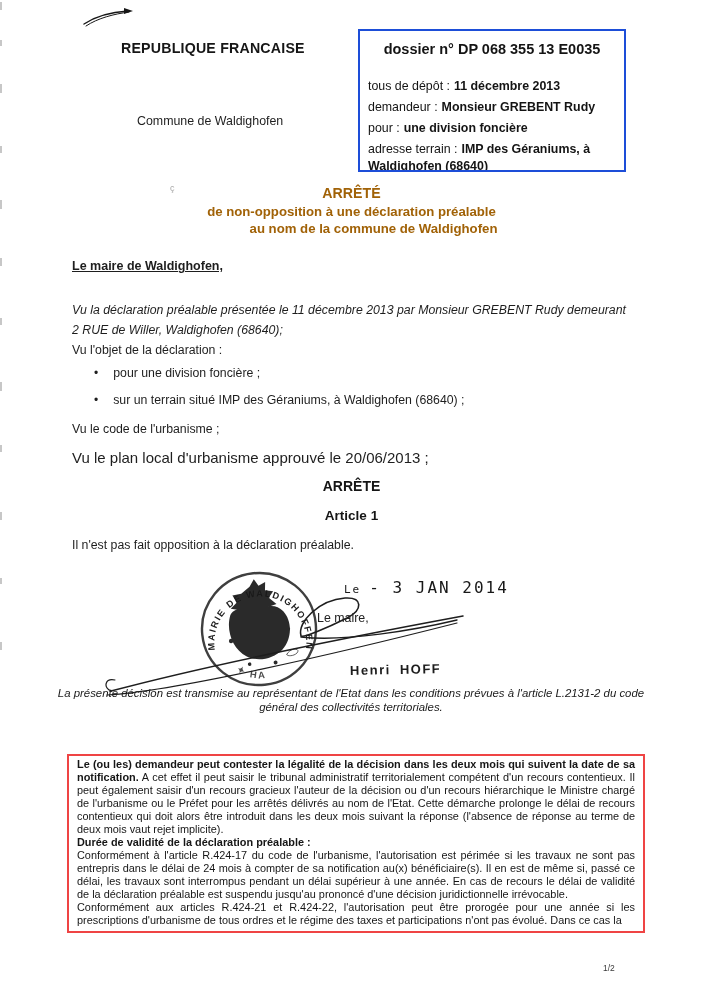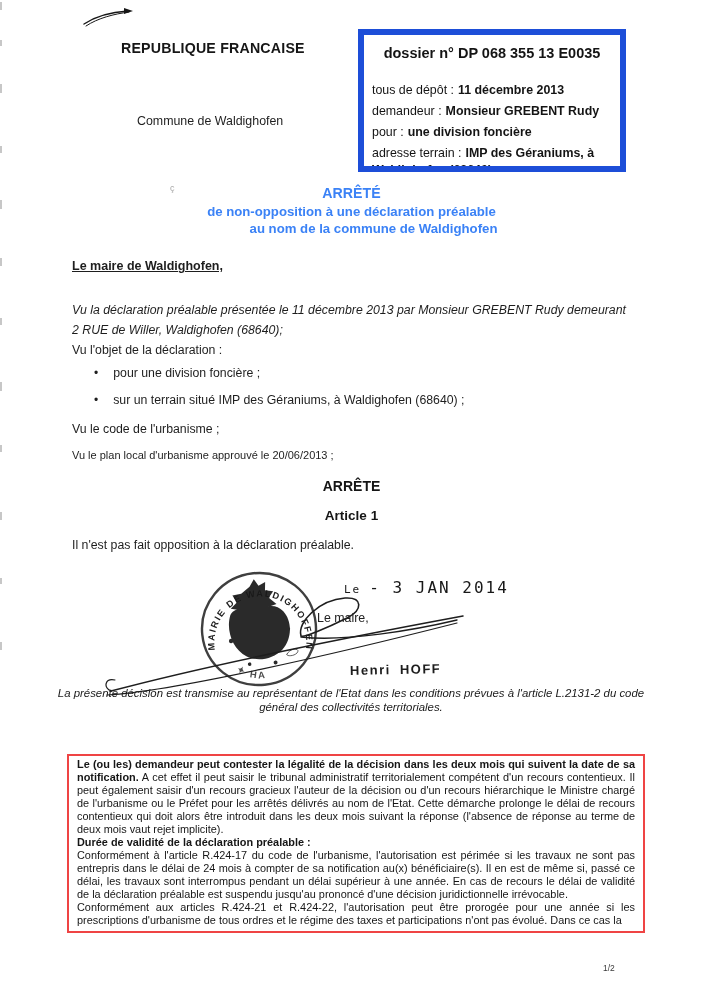--- a/index.html
+++ b/index.html
@@ -11,41 +11,41 @@
   .abs{position:absolute;}
   
   .scan-dash{position:absolute;left:0;width:2px;background:#6b6b6b;opacity:.38;}
   .artifact-mark{position:absolute;color:#a8a8a8;font-size:9px;}
   
   .republic{left:121px;top:40px;font-size:14.2px;font-weight:bold;letter-spacing:.2px;color:#161616;}
   .commune{left:137px;top:114px;font-size:12.4px;}
   
   .dossier-box{
     left:358px;top:29px;width:268px;height:143px;box-sizing:border-box;
-    border:6px solid #1d4ed8;padding:10px 8px 0 8px;overflow:hidden;color:#141414;
+    border:2px solid #1d4ed8;padding:10px 8px 0 8px;overflow:hidden;color:#141414;
   }
   .dossier-title{text-align:center;font-size:14.5px;font-weight:bold;line-height:17px;}
   .dossier-fields{margin-top:20px;}
   .dossier-field{font-size:12.4px;line-height:17px;margin-bottom:4px;}
   .dossier-field .lbl{margin-right:4px;}
   .dossier-field .val{font-weight:bold;}
   
-  .title-block{left:0;right:0;top:185px;text-align:center;color:#3b82f6;}
+  .title-block{left:0;right:0;top:185px;text-align:center;color:#a16207;}
   .title-line1{font-size:14.2px;font-weight:bold;}
   .title-line2{font-size:13.2px;font-weight:bold;margin-top:3px;}
   .title-line3{font-size:13.2px;font-weight:bold;margin-top:2px;padding-left:44px;}
   
   .salutation{left:72px;top:259px;font-size:12.5px;font-weight:bold;text-decoration:underline;}
   .recital-1{left:72px;top:301px;width:560px;font-size:12.3px;line-height:19.5px;font-style:italic;}
   .recital-2{left:72px;top:343px;font-size:12.3px;}
   .bullet-list{left:94px;top:365px;width:520px;}
   .bullet-row{display:flex;gap:15px;margin-bottom:10px;font-size:12.3px;line-height:17px;}
   .bullet-dot{font-size:12px;line-height:17px;}
   .recital-3{left:72px;top:422px;font-size:12.3px;}
-  .recital-4{left:72px;top:449px;font-size:11px;}
+  .recital-4{left:72px;top:449px;font-size:15px;}
   .arrete-heading{left:0;right:0;top:478px;text-align:center;font-size:14px;font-weight:bold;color:#151515;}
   .article1-heading{left:0;right:0;top:508px;text-align:center;font-size:13.5px;font-weight:bold;color:#151515;}
   .article1-text{left:72px;top:538px;font-size:12.3px;}
   
   .stamp-svg{left:196px;top:568px;width:126px;height:122px;}
   .date-stamp{left:344px;top:578px;display:flex;align-items:baseline;gap:8px;
     font-family:"DejaVu Sans Mono",monospace;color:#181818;letter-spacing:2px;white-space:nowrap;}
   .date-stamp .le{font-size:11px;}
   .date-stamp .dt{font-size:16px;}
   .role-line{left:317px;top:611px;font-size:12.4px;color:#222;}

